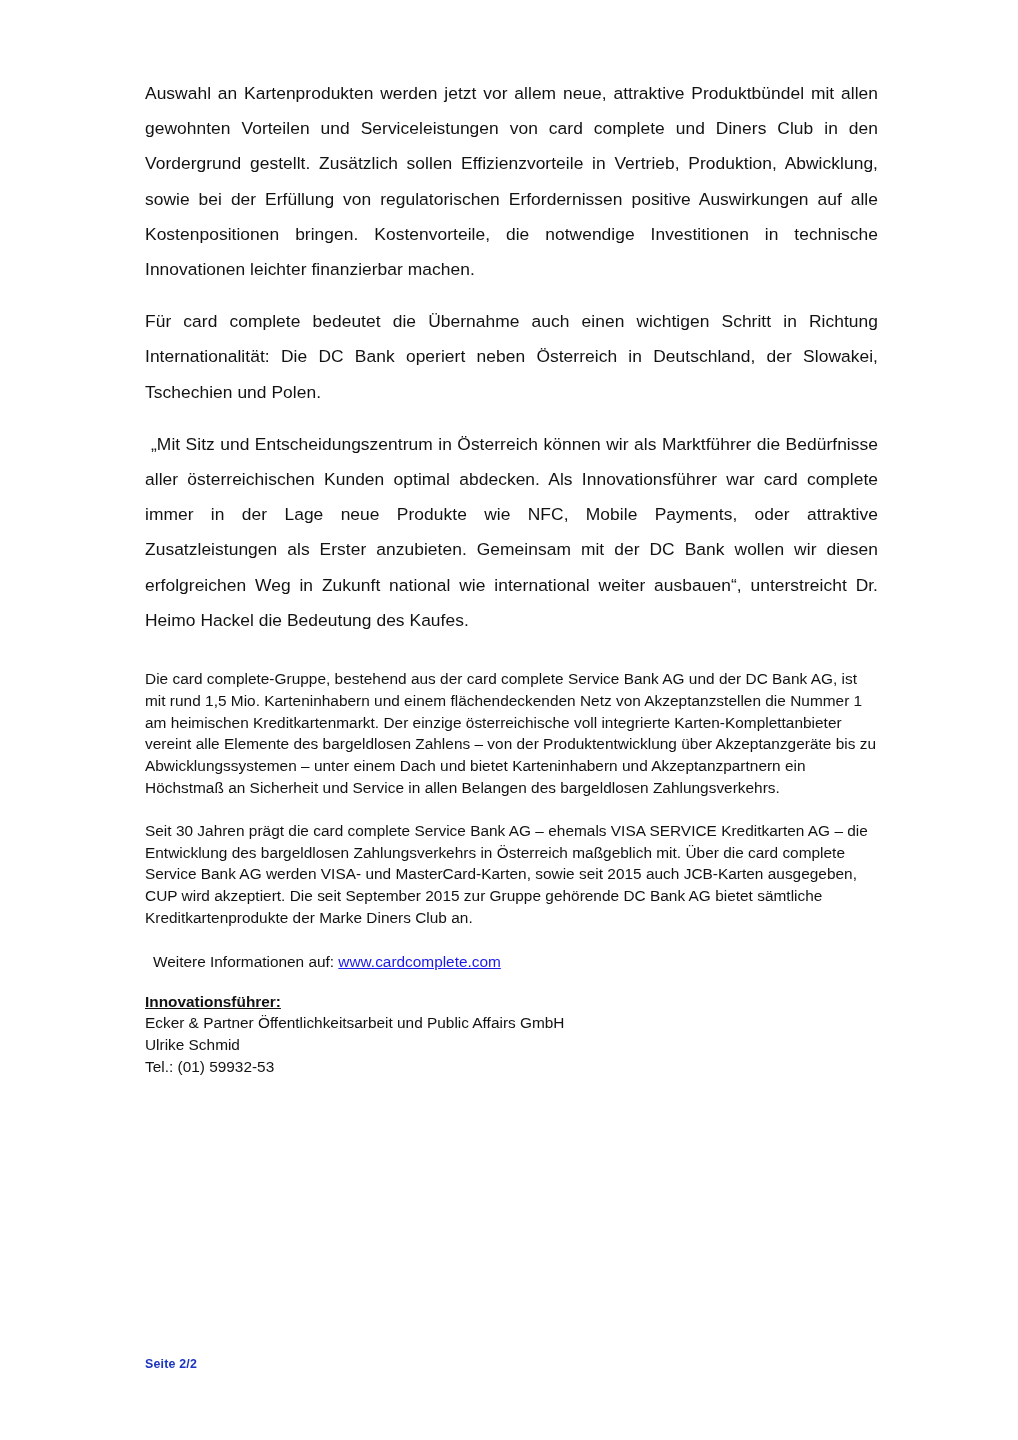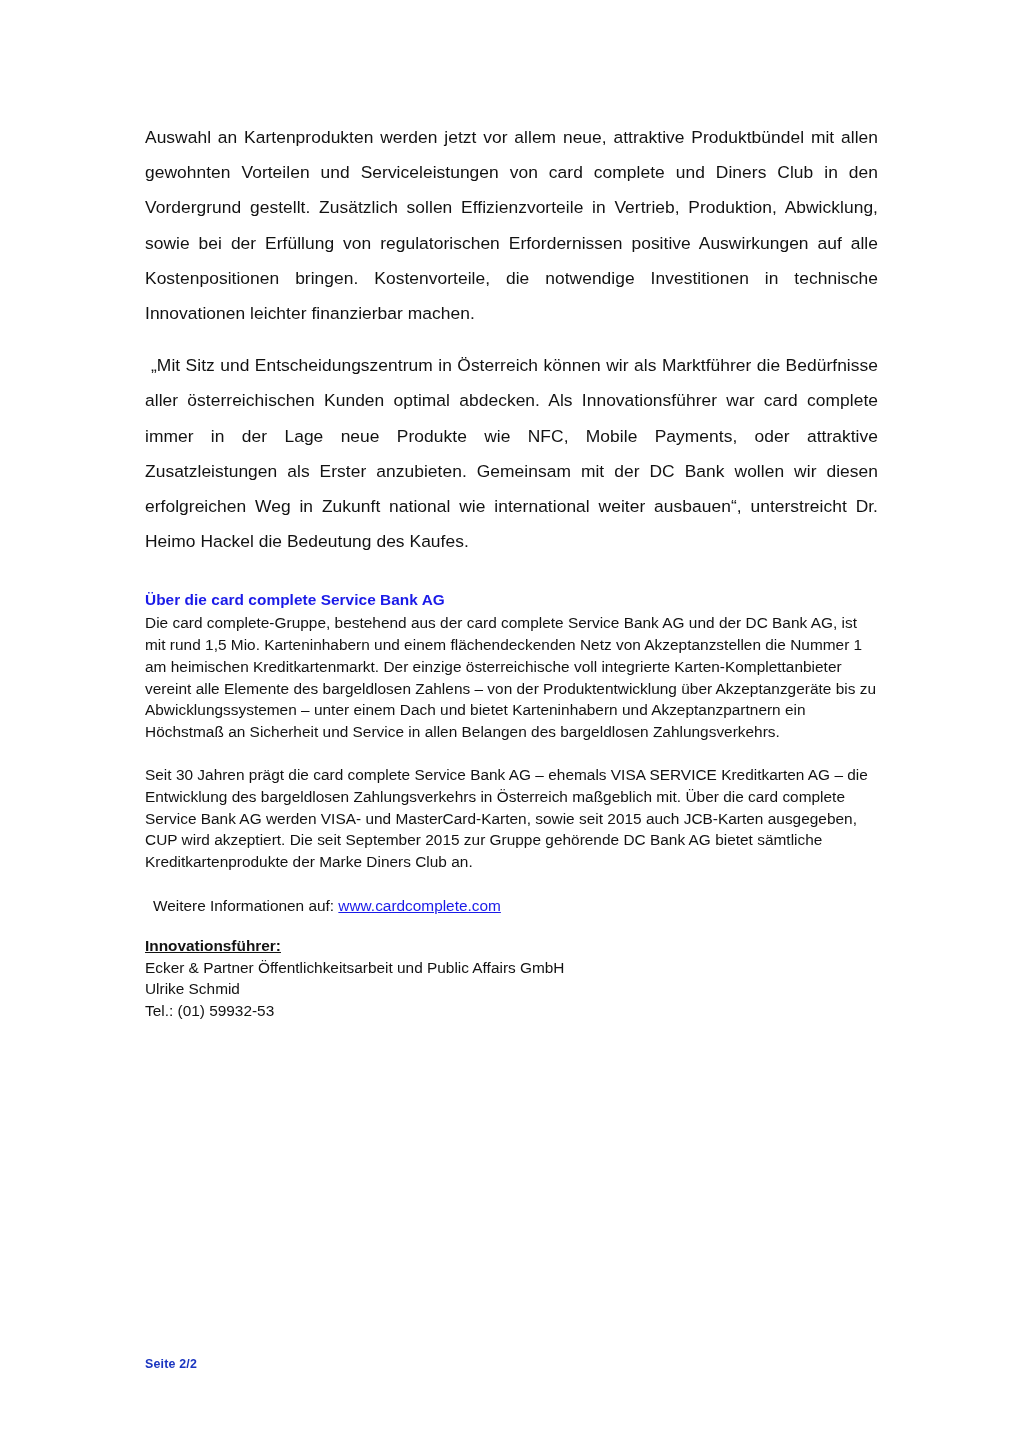--- a/index.html
+++ b/index.html
@@ -20,21 +20,21 @@
   }
   .content {
     position: absolute;
     left: 145px;
     top: 0;
     width: 733px;
   }
 
   
   .body-block {
-    padding-top: 120px;
+    padding-top: 76px;
   }
   p.body-par {
     margin: 0 0 17px 0;
     font-size: 17.4px;
     line-height: 35.2px;
     text-align: justify;
     text-justify: inter-word;
     color: #121212;
     letter-spacing: 0.05px;
   }
@@ -109,25 +109,25 @@
   }
 </style>
 </head>
 <body>
 
 <div class="page">
   <div class="content">
 
     <div class="body-block">
       <p class="body-par">Auswahl an Kartenprodukten werden jetzt vor allem neue, attraktive Produktbündel mit allen gewohnten Vorteilen und Serviceleistungen von card complete und Diners Club in den Vordergrund gestellt. Zusätzlich sollen Effizienzvorteile in Vertrieb, Produktion, Abwicklung, sowie bei der Erfüllung von regulatorischen Erfordernissen positive Auswirkungen auf alle Kostenpositionen bringen. Kostenvorteile, die notwendige Investitionen in technische Innovationen leichter finanzierbar machen.</p>
+      <p class="body-par">Für card complete bedeutet die Übernahme auch einen wichtigen Schritt in Richtung Internationalität: Die DC Bank operiert neben Österreich in Deutschland, der Slowakei, Tschechien und Polen.</p>
       <p class="body-par quote">„Mit Sitz und Entscheidungszentrum in Österreich können wir als Marktführer die Bedürfnisse aller österreichischen Kunden optimal abdecken. Als Innovationsführer war card complete immer in der Lage neue Produkte wie NFC, Mobile Payments, oder attraktive Zusatzleistungen als Erster anzubieten. Gemeinsam mit der DC Bank wollen wir diesen erfolgreichen Weg in Zukunft national wie international weiter ausbauen“, unterstreicht Dr. Heimo Hackel die Bedeutung des Kaufes.</p>
     </div>
 
     <div class="boiler">
-      <p class="blue-heading">Über die card complete Service Bank AG</p>
       <p class="small-par">Die card complete-Gruppe, bestehend aus der card complete Service Bank AG und der DC Bank AG, ist mit rund 1,5 Mio. Karteninhabern und einem flächendeckenden Netz von Akzeptanzstellen die Nummer 1 am heimischen Kreditkartenmarkt. Der einzige österreichische voll integrierte Karten-Komplettanbieter vereint alle Elemente des bargeldlosen Zahlens – von der Produktentwicklung über Akzeptanzgeräte bis zu Abwicklungssystemen – unter einem Dach und bietet Karteninhabern und Akzeptanzpartnern ein Höchstmaß an Sicherheit und Service in allen Belangen des bargeldlosen Zahlungsverkehrs.</p>
       <p class="small-par tight">Seit 30 Jahren prägt die card complete Service Bank AG – ehemals VISA SERVICE Kreditkarten AG – die Entwicklung des bargeldlosen Zahlungsverkehrs in Österreich maßgeblich mit. Über die card complete Service Bank AG  werden VISA- und MasterCard-Karten, sowie seit 2015 auch JCB-Karten ausgegeben, CUP wird akzeptiert. Die seit September 2015 zur Gruppe gehörende DC Bank AG bietet sämtliche Kreditkartenprodukte der Marke Diners Club an.</p>
     </div>
 
     <div class="info-wrap">
       <p class="info-line"><span>Weitere Informationen auf: </span><span class="link">www.cardcomplete.com</span></p>
     </div>
 
     <div class="contact-block">
       <p class="contact-head">Innovationsführer:</p>

